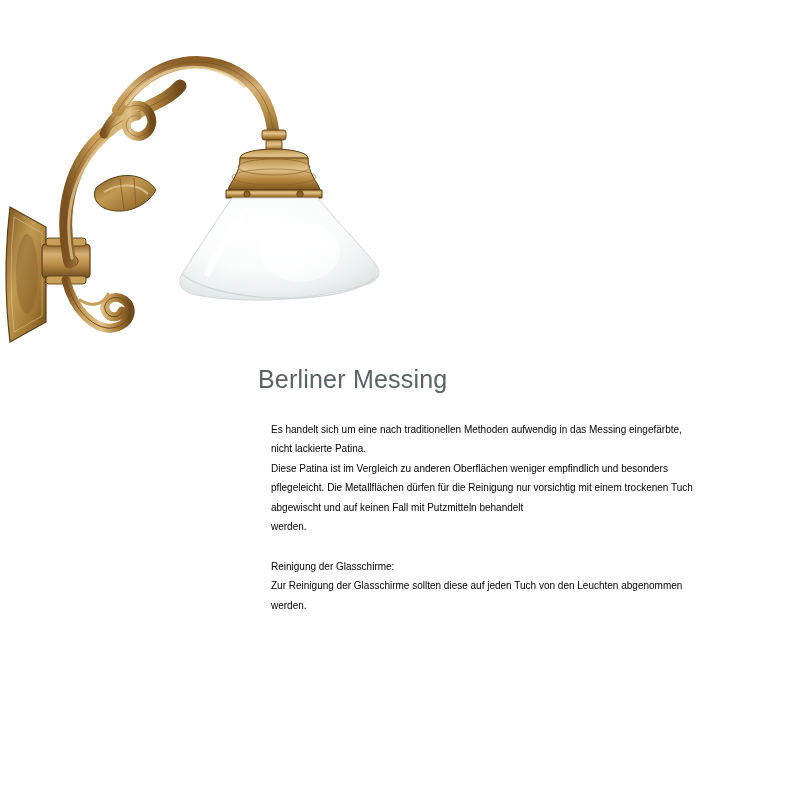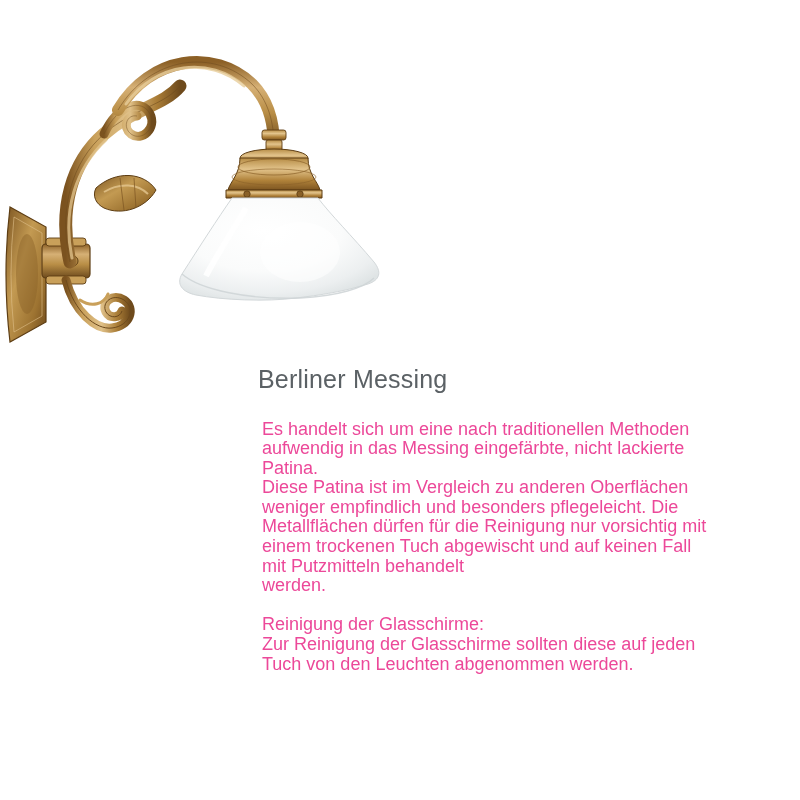--- a/index.html
+++ b/index.html
@@ -43,24 +43,24 @@
   }
   .title {
     font-size: 25px;
     font-weight: normal;
     letter-spacing: 0.2px;
     color: #5b6165;
     margin: 0 0 26px 0;
     line-height: 1.1;
   }
   .body-text {
-    font-size: 18px;
+    font-size: 10px;
     line-height: 19.6px;
-    color: #ec4899;
-    margin: 4px;
+    color: #000000;
+    margin: 13px;
     white-space: pre-line;
   }
   .body-text + .body-text {
     margin-top: 19.6px;
   }
 </style>
 </head>
 <body>
 
 <div class="page">

